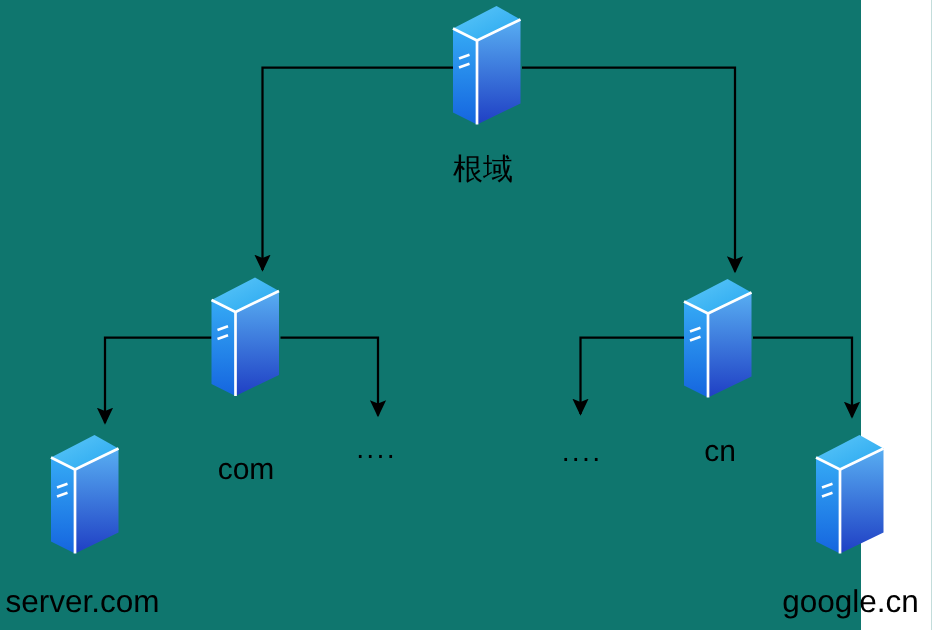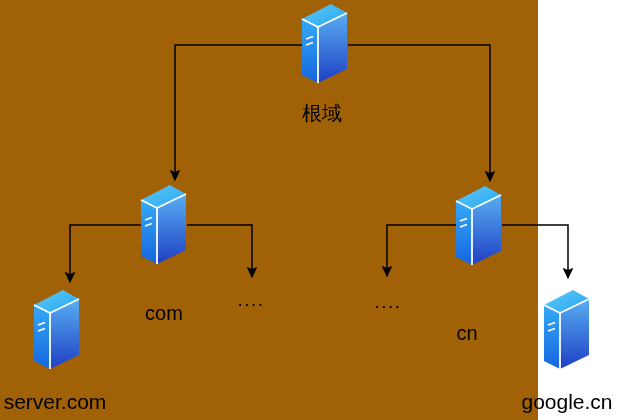--- a/index.html
+++ b/index.html
@@ -7,42 +7,43 @@
     padding: 0;
     background: #ffffff;
     width: 621px;
     height: 420px;
     overflow: hidden;
   }
   .canvas {
     position: relative;
     width: 538px;
     height: 420px;
-    background: #a16207;
+    background: #0f766e;
     font-family: "Liberation Sans", "DejaVu Sans", sans-serif;
+    padding-left: 36px;
   }
   .diagram-svg {
     position: absolute;
     left: 0;
     top: 0;
     width: 621px;
     height: 420px;
   }
   .label {
     position: absolute;
     transform: translateX(-50%);
     color: #000000;
     font-size: 20px;
     line-height: 1.1;
     white-space: nowrap;
     text-align: center;
   }
   .label-root       { left: 322px; top: 102px; }
   .label-com        { left: 164px; top: 302px; }
-  .label-cn         { left: 467px; top: 290px; margin-top: 32px; }
+  .label-cn         { left: 480px; top: 290px; }
   .label-dots-left  { left: 251px; top: 290px; font-size: 19px; letter-spacing: 1.5px; }
   .label-dots-right { left: 388px; top: 292px; font-size: 19px; letter-spacing: 1.5px; }
   .label-server-com { left: 55px;  top: 390px; font-size: 21px; }
   .label-google-cn  { left: 567px; top: 390px; font-size: 21px; }
 </style>
 </head>
 <body>
 
 <div class="canvas">
 

